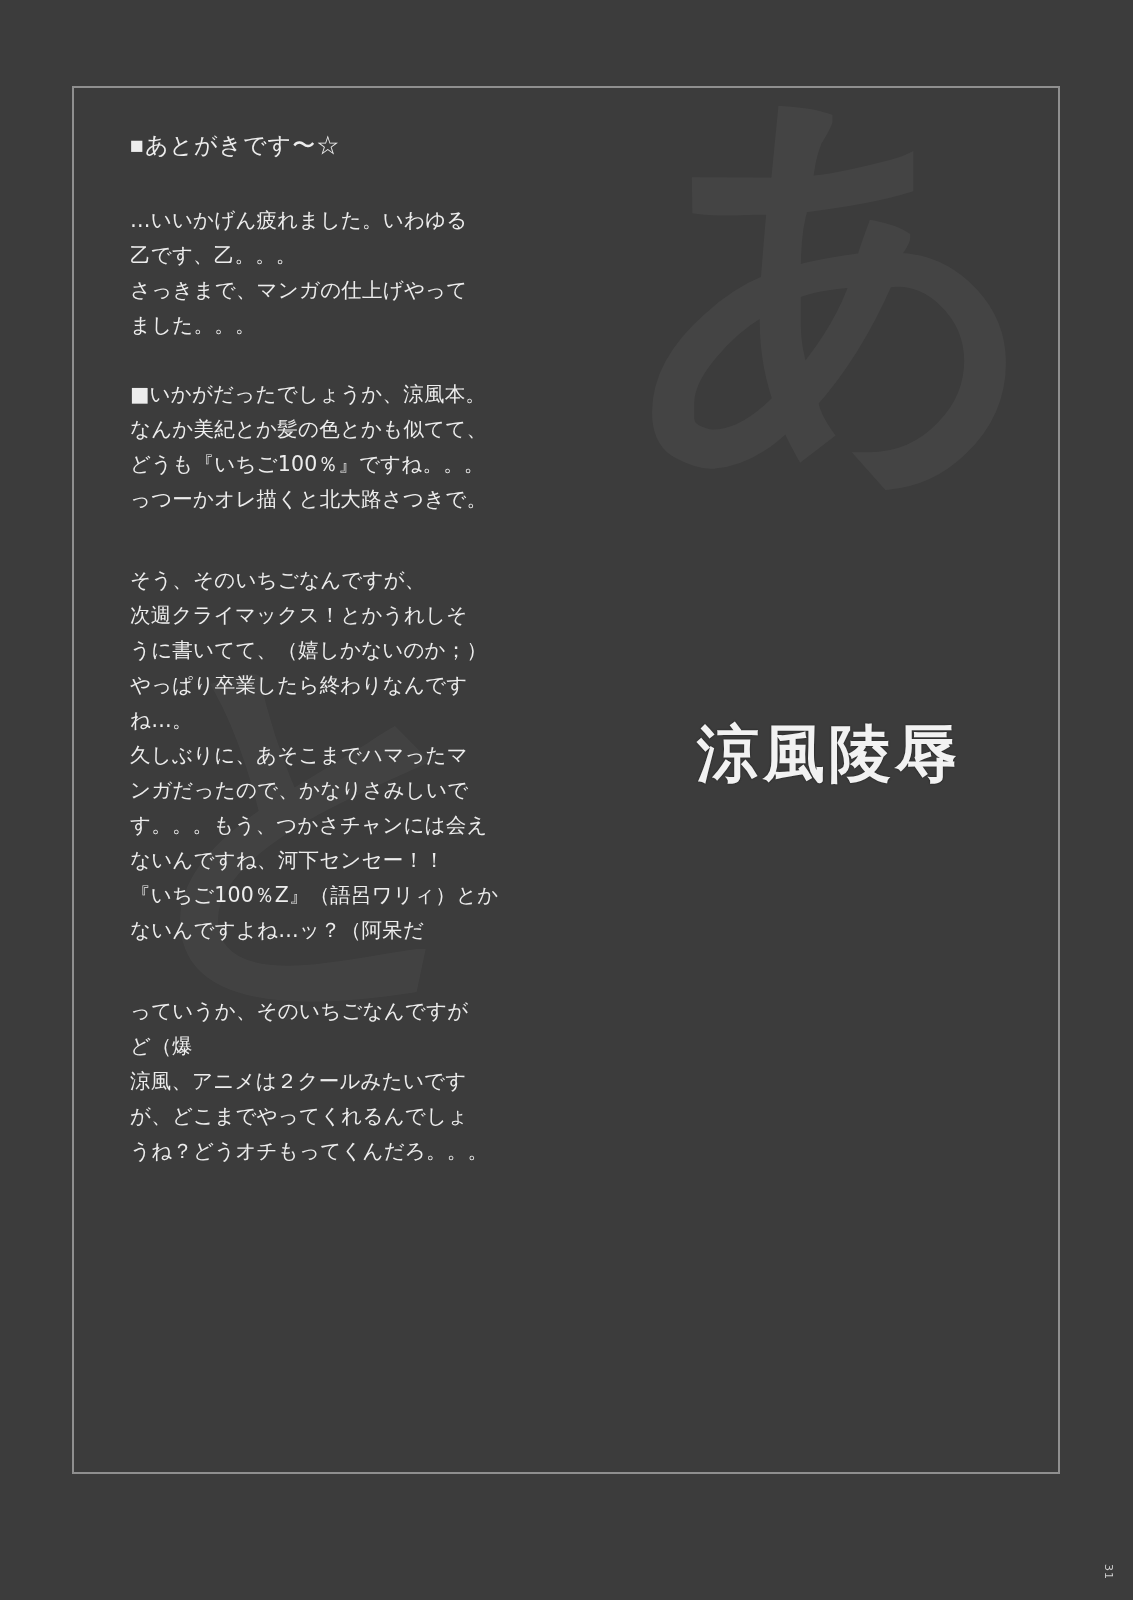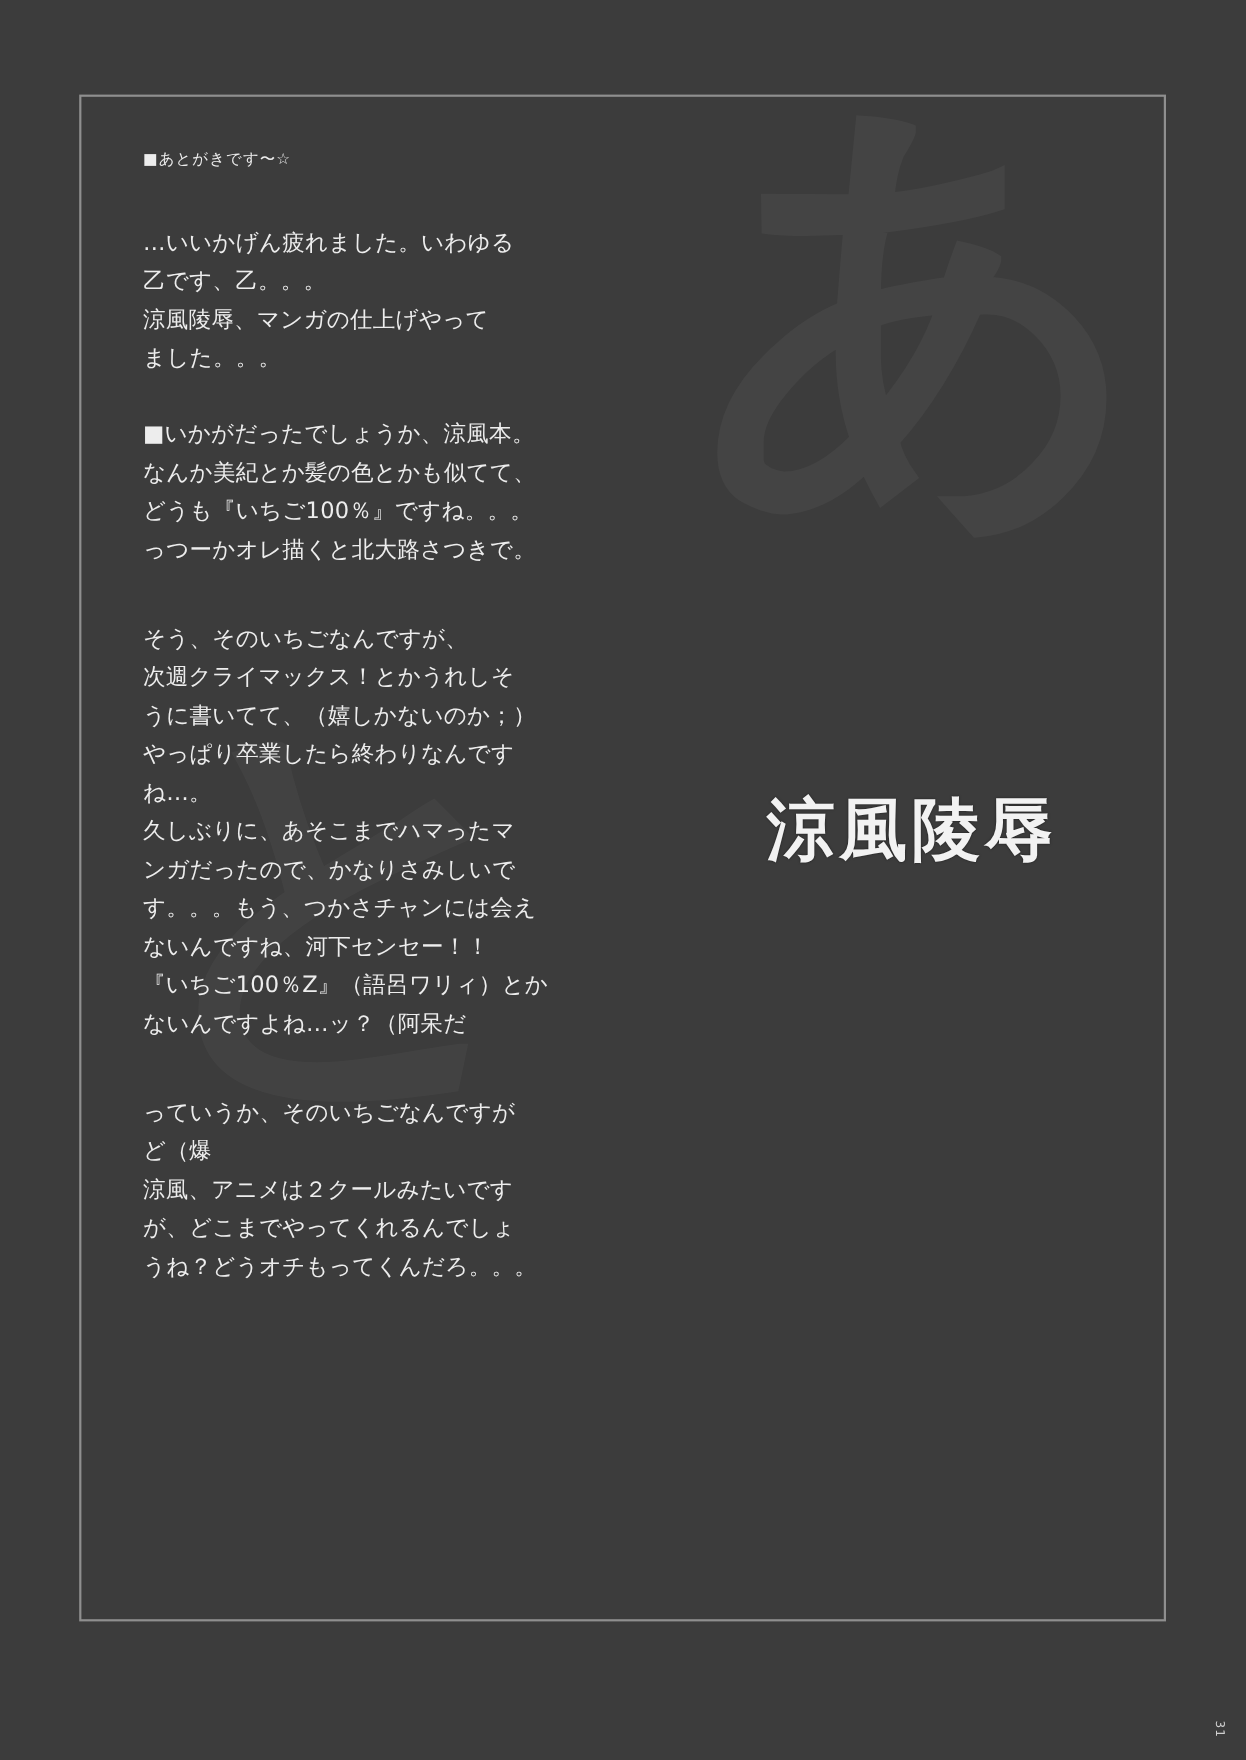--- a/index.html
+++ b/index.html
@@ -70,22 +70,23 @@
     letter-spacing: 0.2px;
     color: #ededed;
   }
   .para {
     margin: 0 0 34px 0;
     white-space: pre-line;
   }
   .para.gap-lg { margin-bottom: 46px; margin-top: 24px; }
   .heading-line {
     margin: 0 0 40px 0;
-    font-size: 14px;
+    font-size: 23px;
     letter-spacing: 1px;
+    font-family: Liberation Serif, serif;
   }
 
   
   .doujin-title {
     position: absolute;
     right: 172px;
     top: 712px;
     font-size: 62px;
     font-weight: 700;
     letter-spacing: 4px;
@@ -113,21 +114,21 @@
 
   <div class="watermark wm-right">あ</div>
   <div class="watermark wm-left">と</div>
 
   <div class="frame"></div>
 
   <div class="text-col">
     <p class="heading-line">■あとがきです〜☆</p>
     <p class="para">…いいかげん疲れました。いわゆる
 乙です、乙。。。
-涼風陵辱、マンガの仕上げやって
+さっきまで、マンガの仕上げやって
 ました。。。</p>
     <p class="para gap-lg">■いかがだったでしょうか、涼風本。
 なんか美紀とか髪の色とかも似てて、
 どうも『いちご100％』ですね。。。
 っつーかオレ描くと北大路さつきで。</p>
     <p class="para gap-lg">そう、そのいちごなんですが、
 次週クライマックス！とかうれしそ
 うに書いてて、（嬉しかないのか；）
 やっぱり卒業したら終わりなんです
 ね…。

